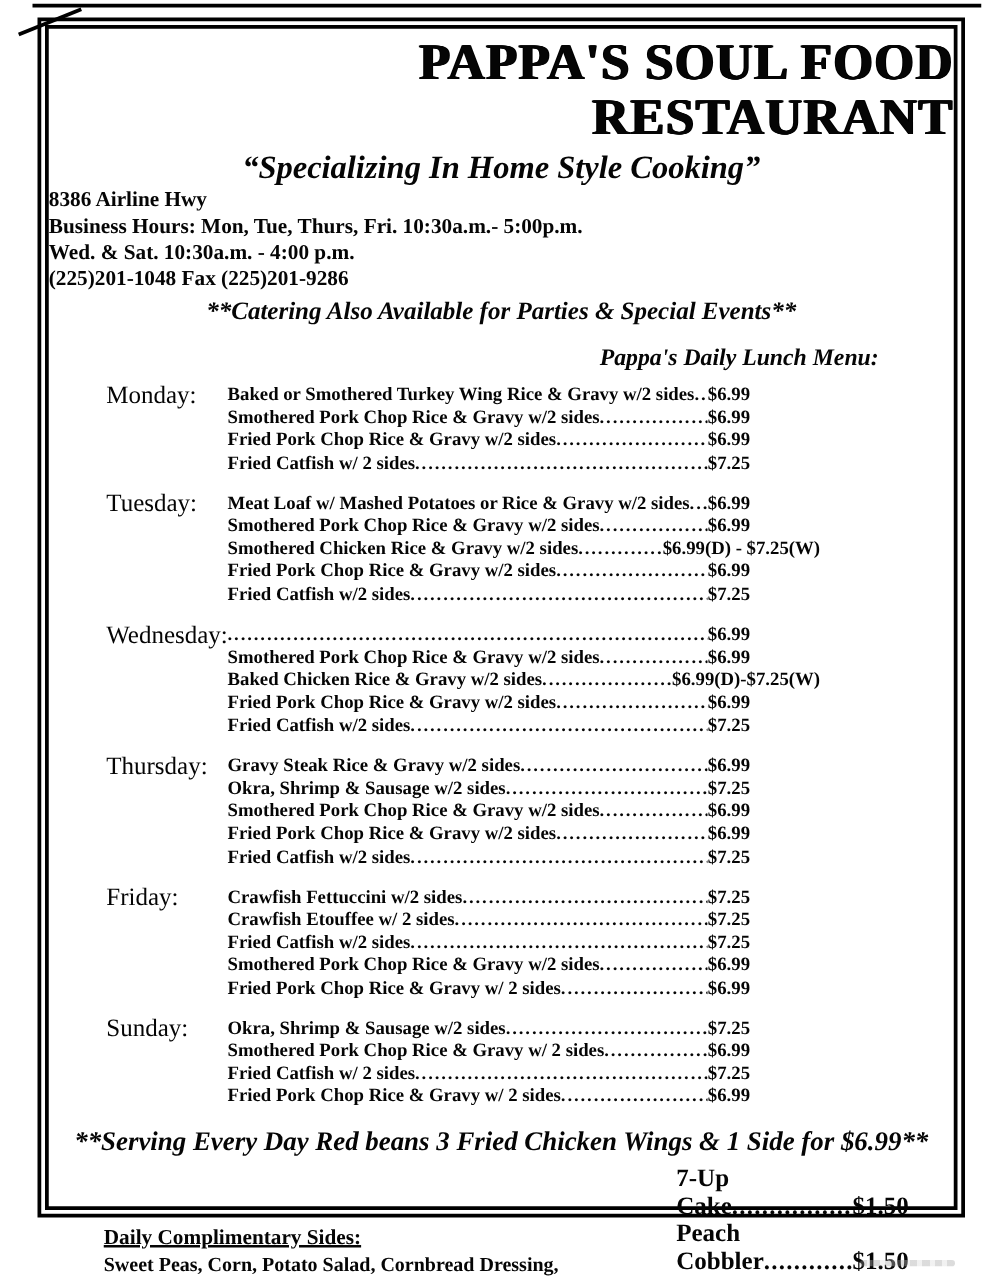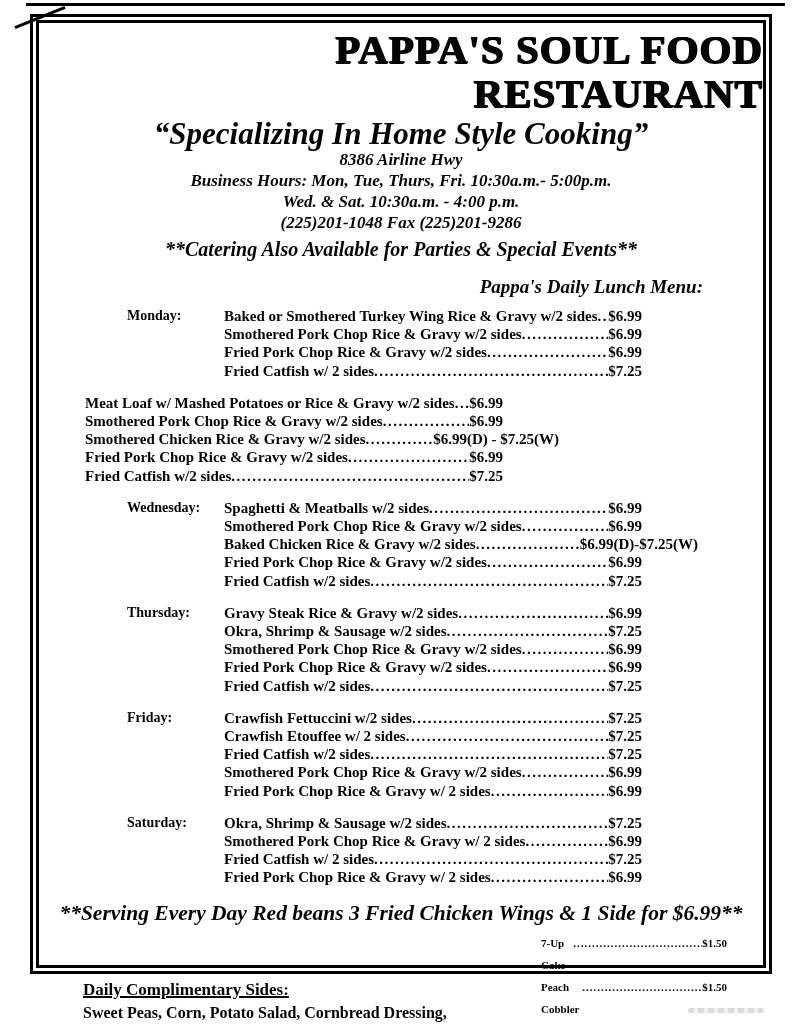--- a/index.html
+++ b/index.html
@@ -17,26 +17,26 @@
     position:absolute; left:30px; top:14px; width:742px; height:960px;
     border:9px double #000;
     padding-top:4px;
   }
   .title {
     text-align:right;
     font-size:41px; font-weight:bold; line-height:44px;
     letter-spacing:1px;
     text-shadow:0.8px 0 0 #000, -0.8px 0 0 #000, 0 0.5px 0 #000;
   }
-  .tagline { text-align:center; font-size:31px; font-weight:bold; font-style:italic; line-height:31px; margin-top:3px; }
-  .hdr-line { text-align:center; font-size:17px; font-weight:bold; font-style:italic; line-height:21px; }
+  .tagline { text-align:center; font-size:26px; font-weight:bold; font-style:italic; line-height:31px; margin-top:3px; }
+  .hdr-line { font-size:17px; font-weight:bold; line-height:21px; }
   .catering { text-align:center; font-size:20px; font-weight:bold; font-style:italic; line-height:26px; margin-top:3px; }
   .menu-heading { text-align:right; font-size:19px; font-weight:bold; font-style:italic; margin:14px 60px 9px 0; }
   .day-block { display:flex; padding-left:46px; margin-bottom:14px; }
-  .day-label { flex:none; width:97px; font-weight:bold; font-size:14px; line-height:18.2px;margin-left:42px; }
+  .day-label { flex:none; width:97px; font-weight:normal; font-size:20px; line-height:18.2px; }
   .items { flex:none; width:418px; }
   .row { display:flex; align-items:center; font-weight:bold; font-size:15px; line-height:18.2px; }
   .row.wide { width:474px; }
   .row .nm { white-space:nowrap; }
   .row .dots { flex:1 1 auto; overflow:hidden; white-space:nowrap; letter-spacing:1.5px; min-width:8px; }
   .row .dots::after { content:"........................................................................................................"; }
   .row .pr { white-space:nowrap; }
   .banner {
     position:relative;
     white-space:nowrap; text-align:center;
@@ -44,21 +44,21 @@
     margin:2px 0 6px -14px; width:752px;
   }
   .bottom { display:flex; padding-left:44px; margin-top:4px; }
   .col-sides { flex:none; width:432px; }
   .col-desserts { flex:none; width:186px; margin-left:26px; }
   .sec-heading {
     font-size:17px; font-weight:bold; line-height:24px;
     text-decoration:underline; text-decoration-thickness:2px;margin-top:46px;
   }
   .side-line { font-size:16px; font-weight:bold; line-height:22px; }
-  .dessert-row { display:flex; align-items:flex-start; font-weight:bold; font-size:11px; line-height:22px; }
+  .dessert-row { display:flex; align-items:flex-end; font-weight:bold; font-size:20px; line-height:22px; }
   .dessert-row .dots { flex:1 1 auto; overflow:hidden; white-space:nowrap; letter-spacing:1px; min-width:4px; }
   .dessert-row .dots::after { content:"......................................................"; }
   .scan-artifact {
     position:absolute; left:688px; top:1008px; width:76px; height:5px;
     background:repeating-linear-gradient(90deg,#9a9a9a 0 6px,#d8d8d8 6px 10px);
     opacity:.35; border-radius:3px;
   }
 </style>
 </head>
 <body>
@@ -98,20 +98,21 @@
         </div>
       <div class="row">
           <span class="nm">Fried Catfish w/ 2 sides</span>
           <span class="dots"></span>
           <span class="pr">$7.25</span>
         </div>
     </div>
   </div>
 
   <div class="day-block">
+    <div class="day-label">Tuesday:</div>
     <div class="items">
       <div class="row">
           <span class="nm">Meat Loaf w/ Mashed Potatoes or Rice &amp; Gravy w/2 sides</span>
           <span class="dots"></span>
           <span class="pr">$6.99</span>
         </div>
       <div class="row">
           <span class="nm">Smothered Pork Chop Rice &amp; Gravy w/2 sides</span>
           <span class="dots"></span>
           <span class="pr">$6.99</span>
@@ -131,21 +132,20 @@
           <span class="dots"></span>
           <span class="pr">$7.25</span>
         </div>
     </div>
   </div>
 
   <div class="day-block">
     <div class="day-label">Wednesday:</div>
     <div class="items">
       <div class="row">
-          <span class="nm">Spaghetti &amp; Meatballs w/2 sides</span>
           <span class="dots"></span>
           <span class="pr">$6.99</span>
         </div>
       <div class="row">
           <span class="nm">Smothered Pork Chop Rice &amp; Gravy w/2 sides</span>
           <span class="dots"></span>
           <span class="pr">$6.99</span>
         </div>
       <div class="row wide">
           <span class="nm">Baked Chicken Rice &amp; Gravy w/2 sides</span>
@@ -221,21 +221,21 @@
         </div>
       <div class="row">
           <span class="nm">Fried Pork Chop Rice &amp; Gravy w/ 2 sides</span>
           <span class="dots"></span>
           <span class="pr">$6.99</span>
         </div>
     </div>
   </div>
 
   <div class="day-block">
-    <div class="day-label">Saturday:</div>
+    <div class="day-label">Sunday:</div>
     <div class="items">
       <div class="row">
           <span class="nm">Okra, Shrimp &amp; Sausage w/2 sides</span>
           <span class="dots"></span>
           <span class="pr">$7.25</span>
         </div>
       <div class="row">
           <span class="nm">Smothered Pork Chop Rice &amp; Gravy w/ 2 sides</span>
           <span class="dots"></span>
           <span class="pr">$6.99</span>

